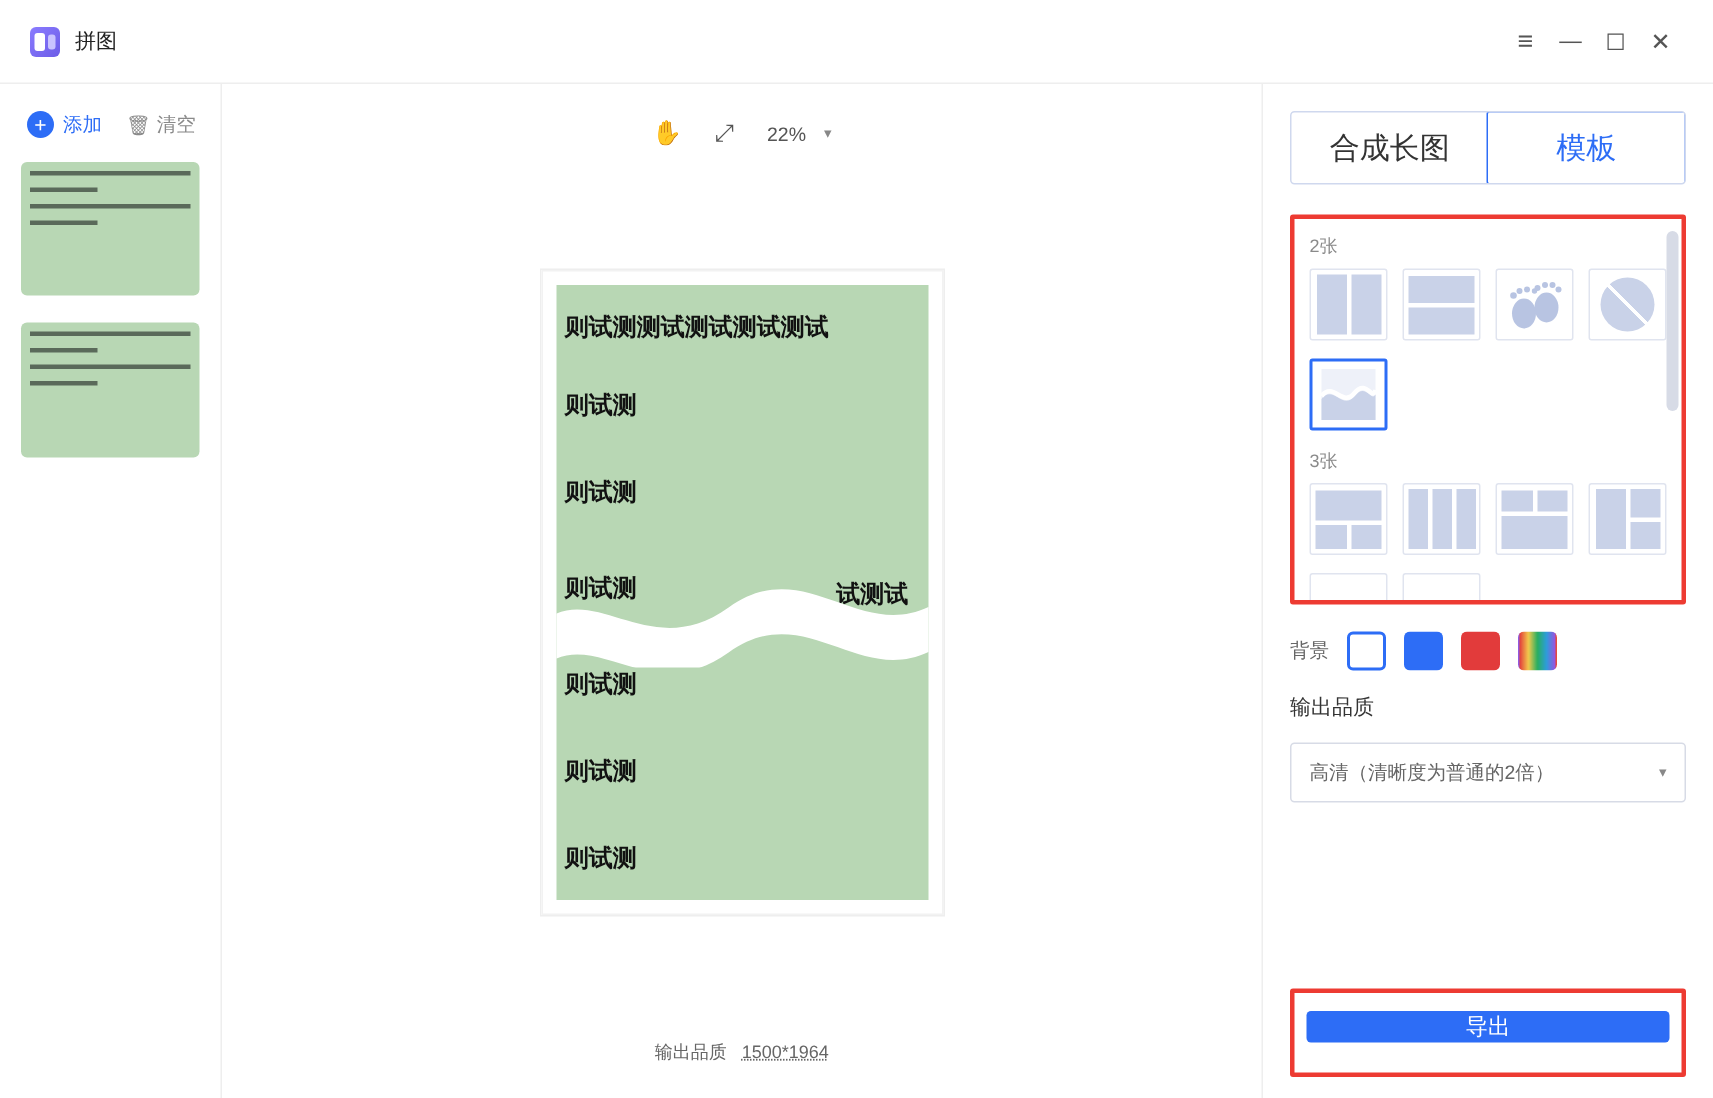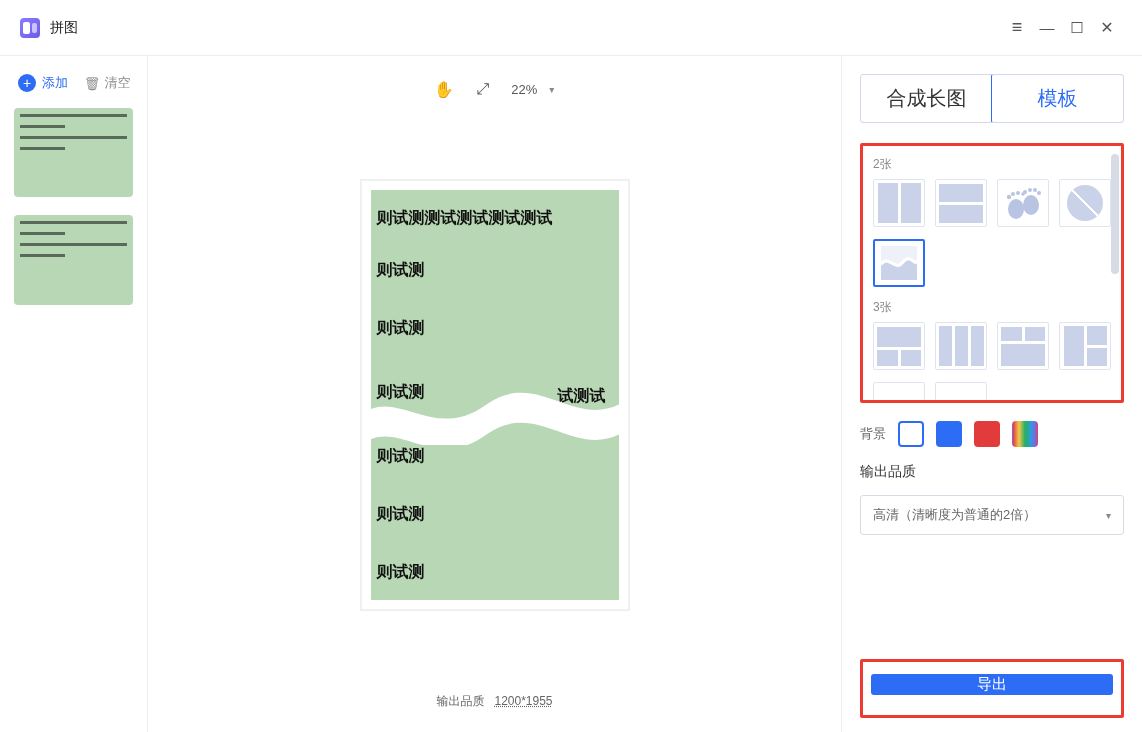--- a/index.html
+++ b/index.html
@@ -163,21 +163,21 @@
           </div>
           <span class="cn-line" style="top:256px;">则试测</span>
           <span class="cn-line" style="top:314px;">则试测</span>
           <span class="cn-line" style="top:372px;">则试测</span>
         </div>
       </div>
     </div>
     <div class="canvas-footer">
       <span>输出品质</span>
       <span>&nbsp;</span>
-      <span class="dim">1200*1955</span>
+      <span class="dim">1500*1964</span>
     </div>
   </div>
 
   <div class="right">
     <div class="tabs">
       <div class="tab">合成长图</div>
       <div class="tab active">模板</div>
     </div>
 
     <div class="templates">

